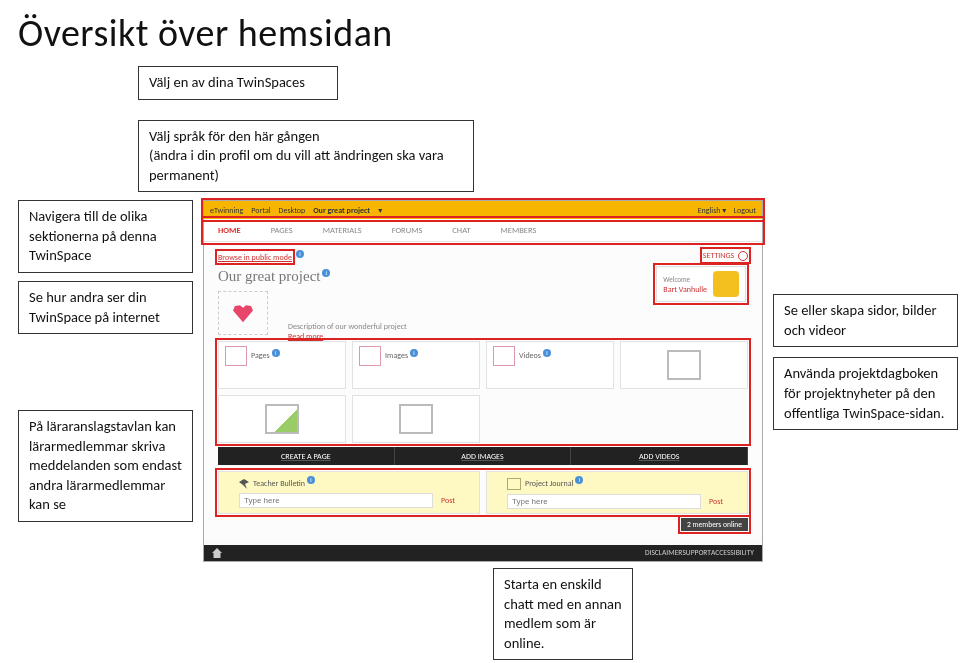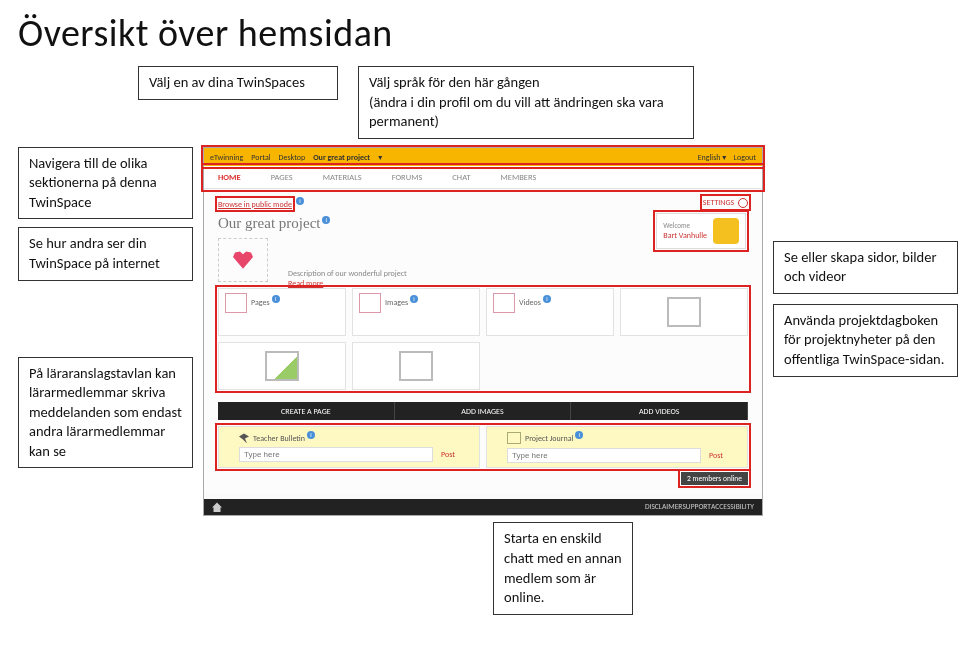--- a/index.html
+++ b/index.html
@@ -1,18 +1,18 @@
 <!DOCTYPE html>
 <html><head>
 <meta charset="utf-8">
 <style>
   body { margin:0; padding:10px 18px; font-family: Calibri, Arial, sans-serif; background:#fff; color:#111; width:960px; box-sizing:border-box; }
   h1 { font-size:38px; font-weight:400; margin:0 0 10px 0; letter-spacing:0.5px; }
   .callout { border:1px solid #333; padding:6px 10px; font-size:14.5px; line-height:1.35; background:#fff; box-sizing:border-box; }
-  .toprow { display:flex; gap:20px; align-items:flex-start; margin-left:120px; margin-bottom:8px; }
+  .toprow { display:flex; gap:20px; align-items:flex-start; margin-left:120px; margin-bottom:8px;flex-direction:column; }
   .maingrid { display:grid; grid-template-columns:175px 560px 185px; gap:10px; align-items:start; }
   .leftcol { display:flex; flex-direction:column; gap:8px; }
   .rightcol { display:flex; flex-direction:column; gap:10px; }
 
   
   .shot { border:1px solid #aaa; background:#fafafa; font-size:9px; color:#555; }
   .shot .topbar { background:#f7b500; height:18px; display:flex; align-items:center; justify-content:space-between; padding:0 6px; color:#333; font-size:8px; }
   .shot .topbar .left { display:flex; gap:8px; align-items:center; }
   .shot .nav { background:#fff; border-bottom:1px solid #e3e3e3; display:flex; gap:30px; padding:6px 14px; font-size:8.5px; color:#888; }
   .shot .nav span:first-child { color:#d33; font-weight:600; }
@@ -25,21 +25,21 @@
   .shot .projtitle { font-family:Georgia, serif; color:#777; font-size:15px; margin-top:6px;}
   .shot .desc { font-size:8px; color:#888; margin-left:70px; margin-top:-14px;}
   .shot .readmore { color:#c33; font-size:8px; margin-left:70px; text-decoration:underline;}
   .shot .pinkbox { display:inline-block; width:48px; height:42px; border:1px dashed #ccc; vertical-align:top; margin-top:6px;}
   .shot .heart { width:20px; height:18px; background:#e8456b; display:inline-block; margin:12px 0 0 14px; clip-path: polygon(50% 100%, 0 35%, 10% 10%, 35% 5%, 50% 20%, 65% 5%, 90% 10%, 100% 35%);}
   .shot .tiles { display:grid; grid-template-columns:1fr 1fr 1fr 1fr; gap:6px; }
   .shot .tile { border:1px solid #e2e2e2; background:#fff; padding:4px 6px; font-size:8px; color:#666;}
   .shot .tile .ticon { width:20px; height:18px; border:1px solid #d9a; display:inline-block; vertical-align:middle; margin-right:4px; background:#fff;}
   .shot .tile.ph { height:38px; display:flex; align-items:center; justify-content:center;}
   .shot .tile.ph .big { width:30px; height:26px; border:2px solid #bbb;}
-  .shot .blackbar { display:grid; grid-template-columns:1fr 1fr 1fr; margin-top:12px;}
+  .shot .blackbar { display:grid; grid-template-columns:1fr 1fr 1fr; margin-top:4px;text-decoration:underline;}
   .shot .blackbar div { background:#222; color:#fff; font-size:8px; text-align:center; padding:4px 0; border-right:1px solid #444;}
   .shot .journals { display:grid; grid-template-columns:1fr 1fr; gap:6px; margin-top:6px;}
   .shot .jrn { border:1px solid #e2e2e2; background:#fef9c3; padding:4px 20px;}
   .shot .jrn .jh { font-size:8px; color:#555;}
   .shot .jrn .post { display:flex; gap:4px; margin-top:4px;}
   .shot .jrn input { flex:1; border:1px solid #ddd; font-size:8px; padding:2px 4px;}
   .shot .jrn .pb { font-size:8px; color:#c33; padding:2px 4px;}
   .shot .footer { background:#222; color:#ccc; font-size:7.5px; display:flex; justify-content:space-between; padding:3px 8px; margin-top:6px;}
   .shot .footer .links { display:flex; gap:0;}
   .shot .online { background:#444; color:#fff; font-size:7.5px; padding:2px 6px; display:inline-block;}

